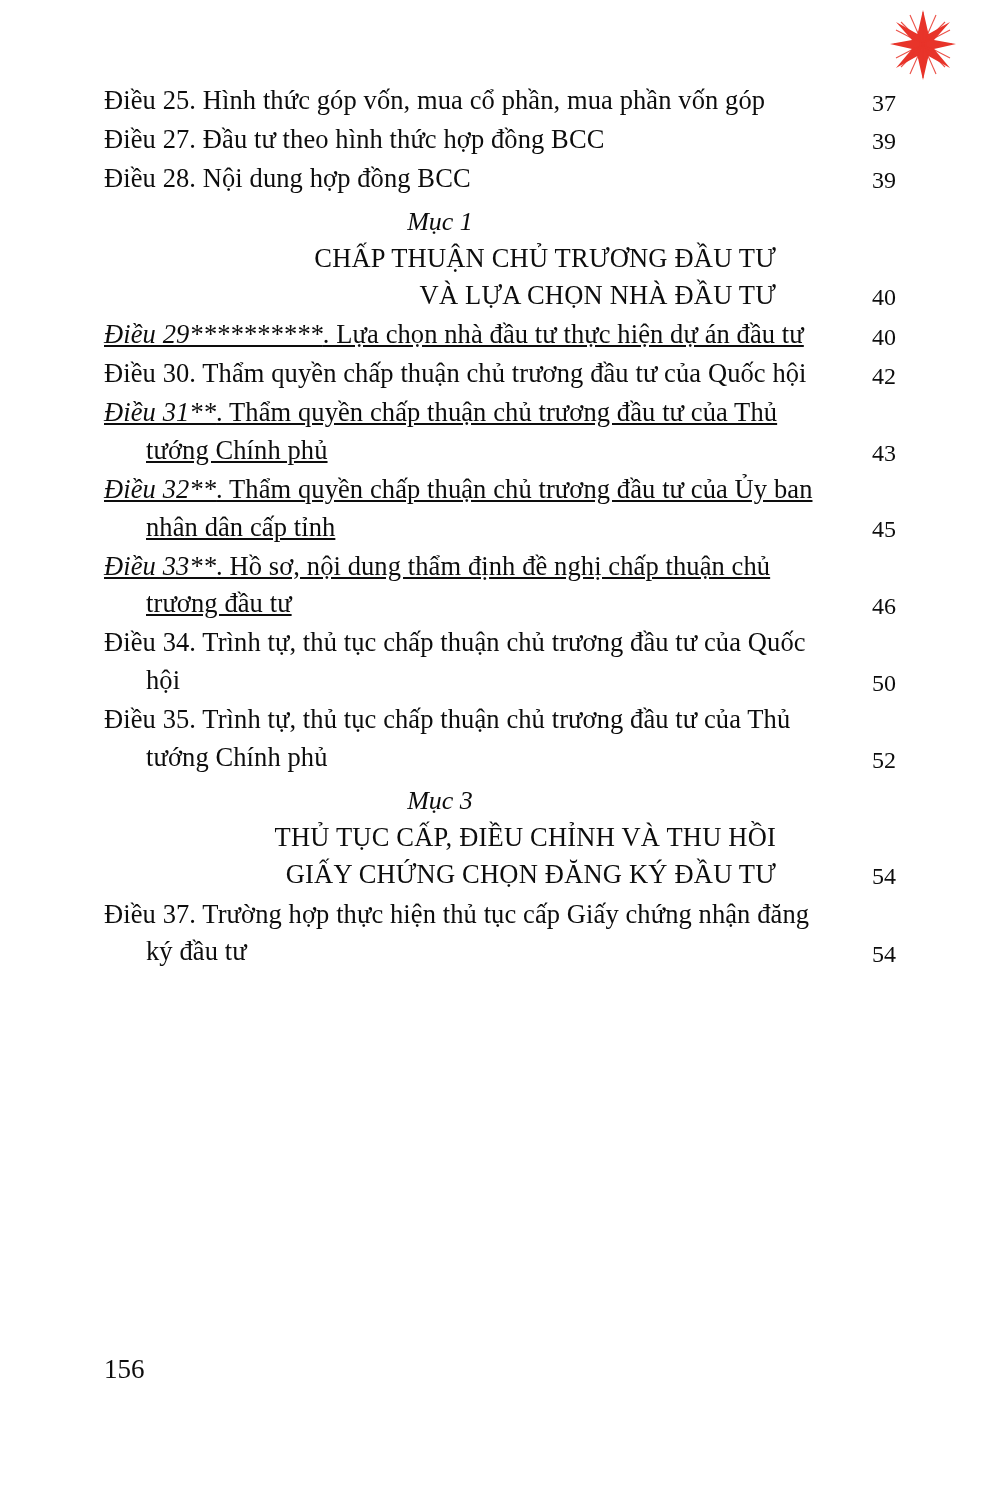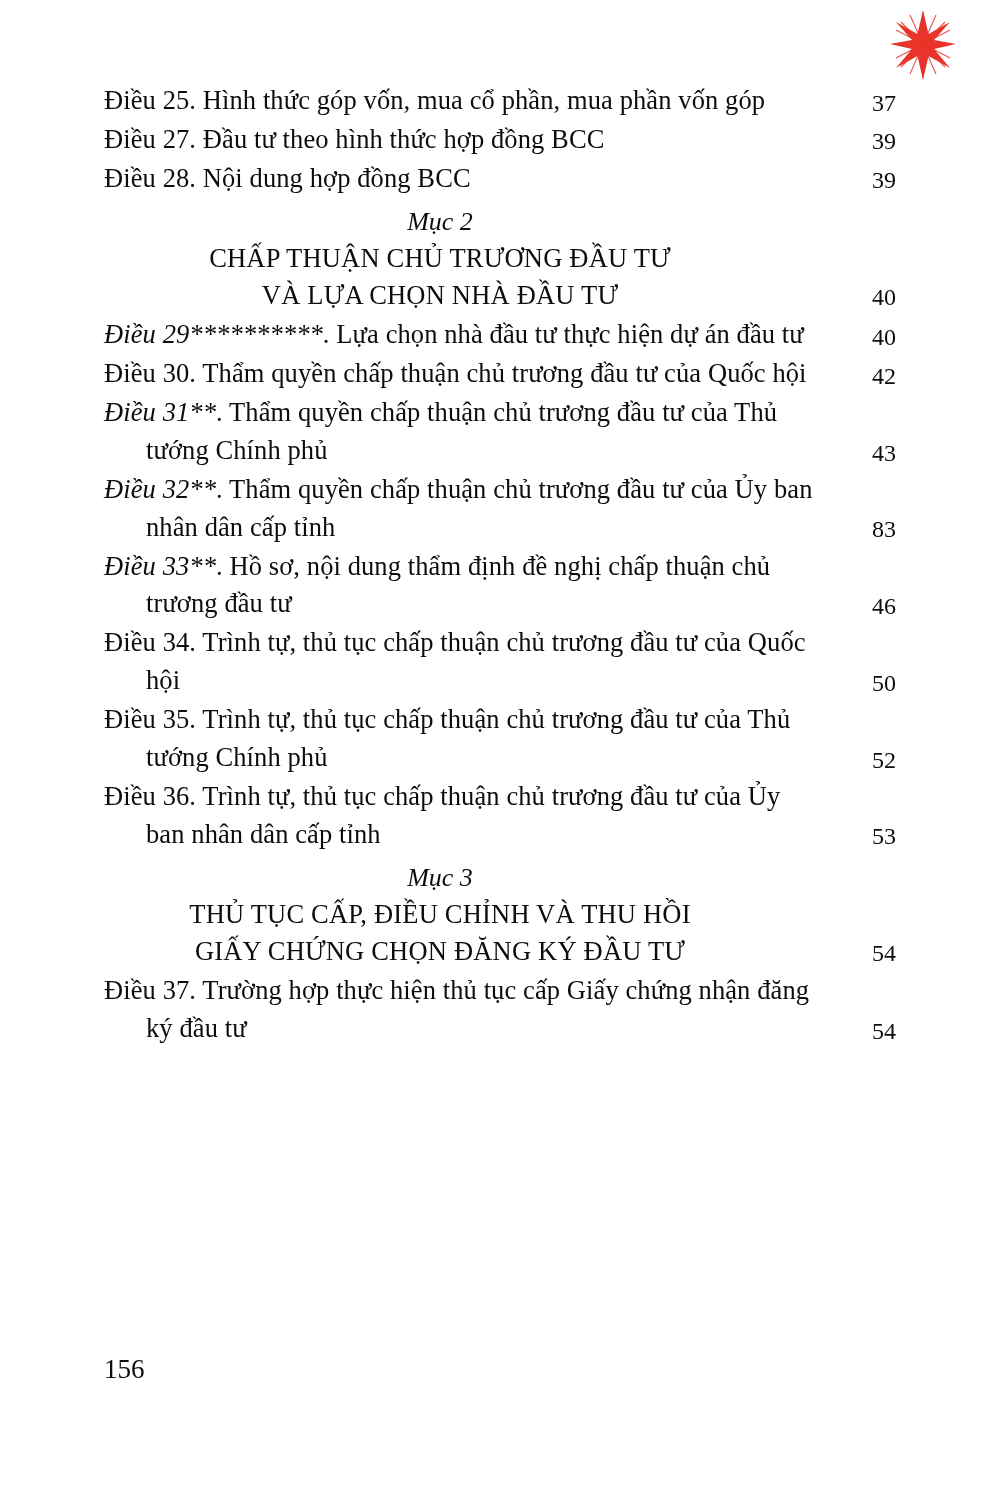--- a/index.html
+++ b/index.html
@@ -50,20 +50,21 @@
     line-height: 1.43;
     width: 672px;
     text-indent: 0;
     padding-left: 42px;
     text-indent: -42px;
     letter-spacing: 0.1px;
   }
 
   .entry-text.italic {
     font-style: italic;
+    text-decoration: underline;
   }
   .entry-text .roman {
     font-style: normal;
   }
 
   .page-num {
     position: absolute;
     right: 0;
     bottom: 0;
     font-size: 24px;
@@ -80,21 +81,21 @@
   }
   .section-label {
     font-size: 26px;
     font-style: italic;
     text-align: center;
     width: 672px;
     line-height: 1.4;
   }
   .section-title {
     font-size: 26.5px;
-    text-align: center;
+    text-align: right;
     width: 672px;
     line-height: 1.4;
     letter-spacing: 0.2px;
   }
   .section .page-num {
     bottom: 0;
   }
 
   .folio {
     position: absolute;
@@ -138,21 +139,21 @@
       <div class="entry-text">Điều 27. Đầu tư theo hình thức hợp đồng BCC</div>
       <div class="page-num">39</div>
     </div>
 
     <div class="entry">
       <div class="entry-text">Điều 28. Nội dung hợp đồng BCC</div>
       <div class="page-num">39</div>
     </div>
 
     <div class="section">
-      <div class="section-label">Mục 2</div>
+      <div class="section-label">Mục 1</div>
       <div class="section-title">CHẤP THUẬN CHỦ TRƯƠNG ĐẦU TƯ</div>
       <div class="section-title">VÀ LỰA CHỌN NHÀ ĐẦU TƯ</div>
       <div class="page-num">40</div>
     </div>
 
     <div class="entry">
       <div class="entry-text italic"><span>Điều 29**********</span><span class="roman">. Lựa chọn nhà đầu tư thực hiện dự án đầu tư</span></div>
       <div class="page-num">40</div>
     </div>
 
@@ -161,42 +162,38 @@
       <div class="page-num">42</div>
     </div>
 
     <div class="entry">
       <div class="entry-text italic"><span>Điều 31**</span><span class="roman">. Thẩm quyền chấp thuận chủ trương đầu tư của Thủ tướng Chính phủ</span></div>
       <div class="page-num">43</div>
     </div>
 
     <div class="entry">
       <div class="entry-text italic"><span>Điều 32**</span><span class="roman">. Thẩm quyền chấp thuận chủ trương đầu tư của Ủy ban nhân dân cấp tỉnh</span></div>
-      <div class="page-num">83</div>
+      <div class="page-num">45</div>
     </div>
 
     <div class="entry">
       <div class="entry-text italic"><span>Điều 33**</span><span class="roman">. Hồ sơ, nội dung thẩm định đề nghị chấp thuận chủ trương đầu tư</span></div>
       <div class="page-num">46</div>
     </div>
 
     <div class="entry">
       <div class="entry-text">Điều 34. Trình tự, thủ tục chấp thuận chủ trương đầu tư của Quốc hội</div>
       <div class="page-num">50</div>
     </div>
 
     <div class="entry">
       <div class="entry-text">Điều 35. Trình tự, thủ tục chấp thuận chủ trương đầu tư của Thủ tướng Chính phủ</div>
       <div class="page-num">52</div>
     </div>
 
-    <div class="entry">
-      <div class="entry-text">Điều 36. Trình tự, thủ tục chấp thuận chủ trương đầu tư của Ủy ban nhân dân cấp tỉnh</div>
-      <div class="page-num">53</div>
-    </div>
 
     <div class="section">
       <div class="section-label">Mục 3</div>
       <div class="section-title">THỦ TỤC CẤP, ĐIỀU CHỈNH VÀ THU HỒI</div>
       <div class="section-title">GIẤY CHỨNG CHỌN ĐĂNG KÝ ĐẦU TƯ</div>
       <div class="page-num">54</div>
     </div>
 
     <div class="entry">
       <div class="entry-text">Điều 37. Trường hợp thực hiện thủ tục cấp Giấy chứng nhận đăng ký đầu tư</div>

